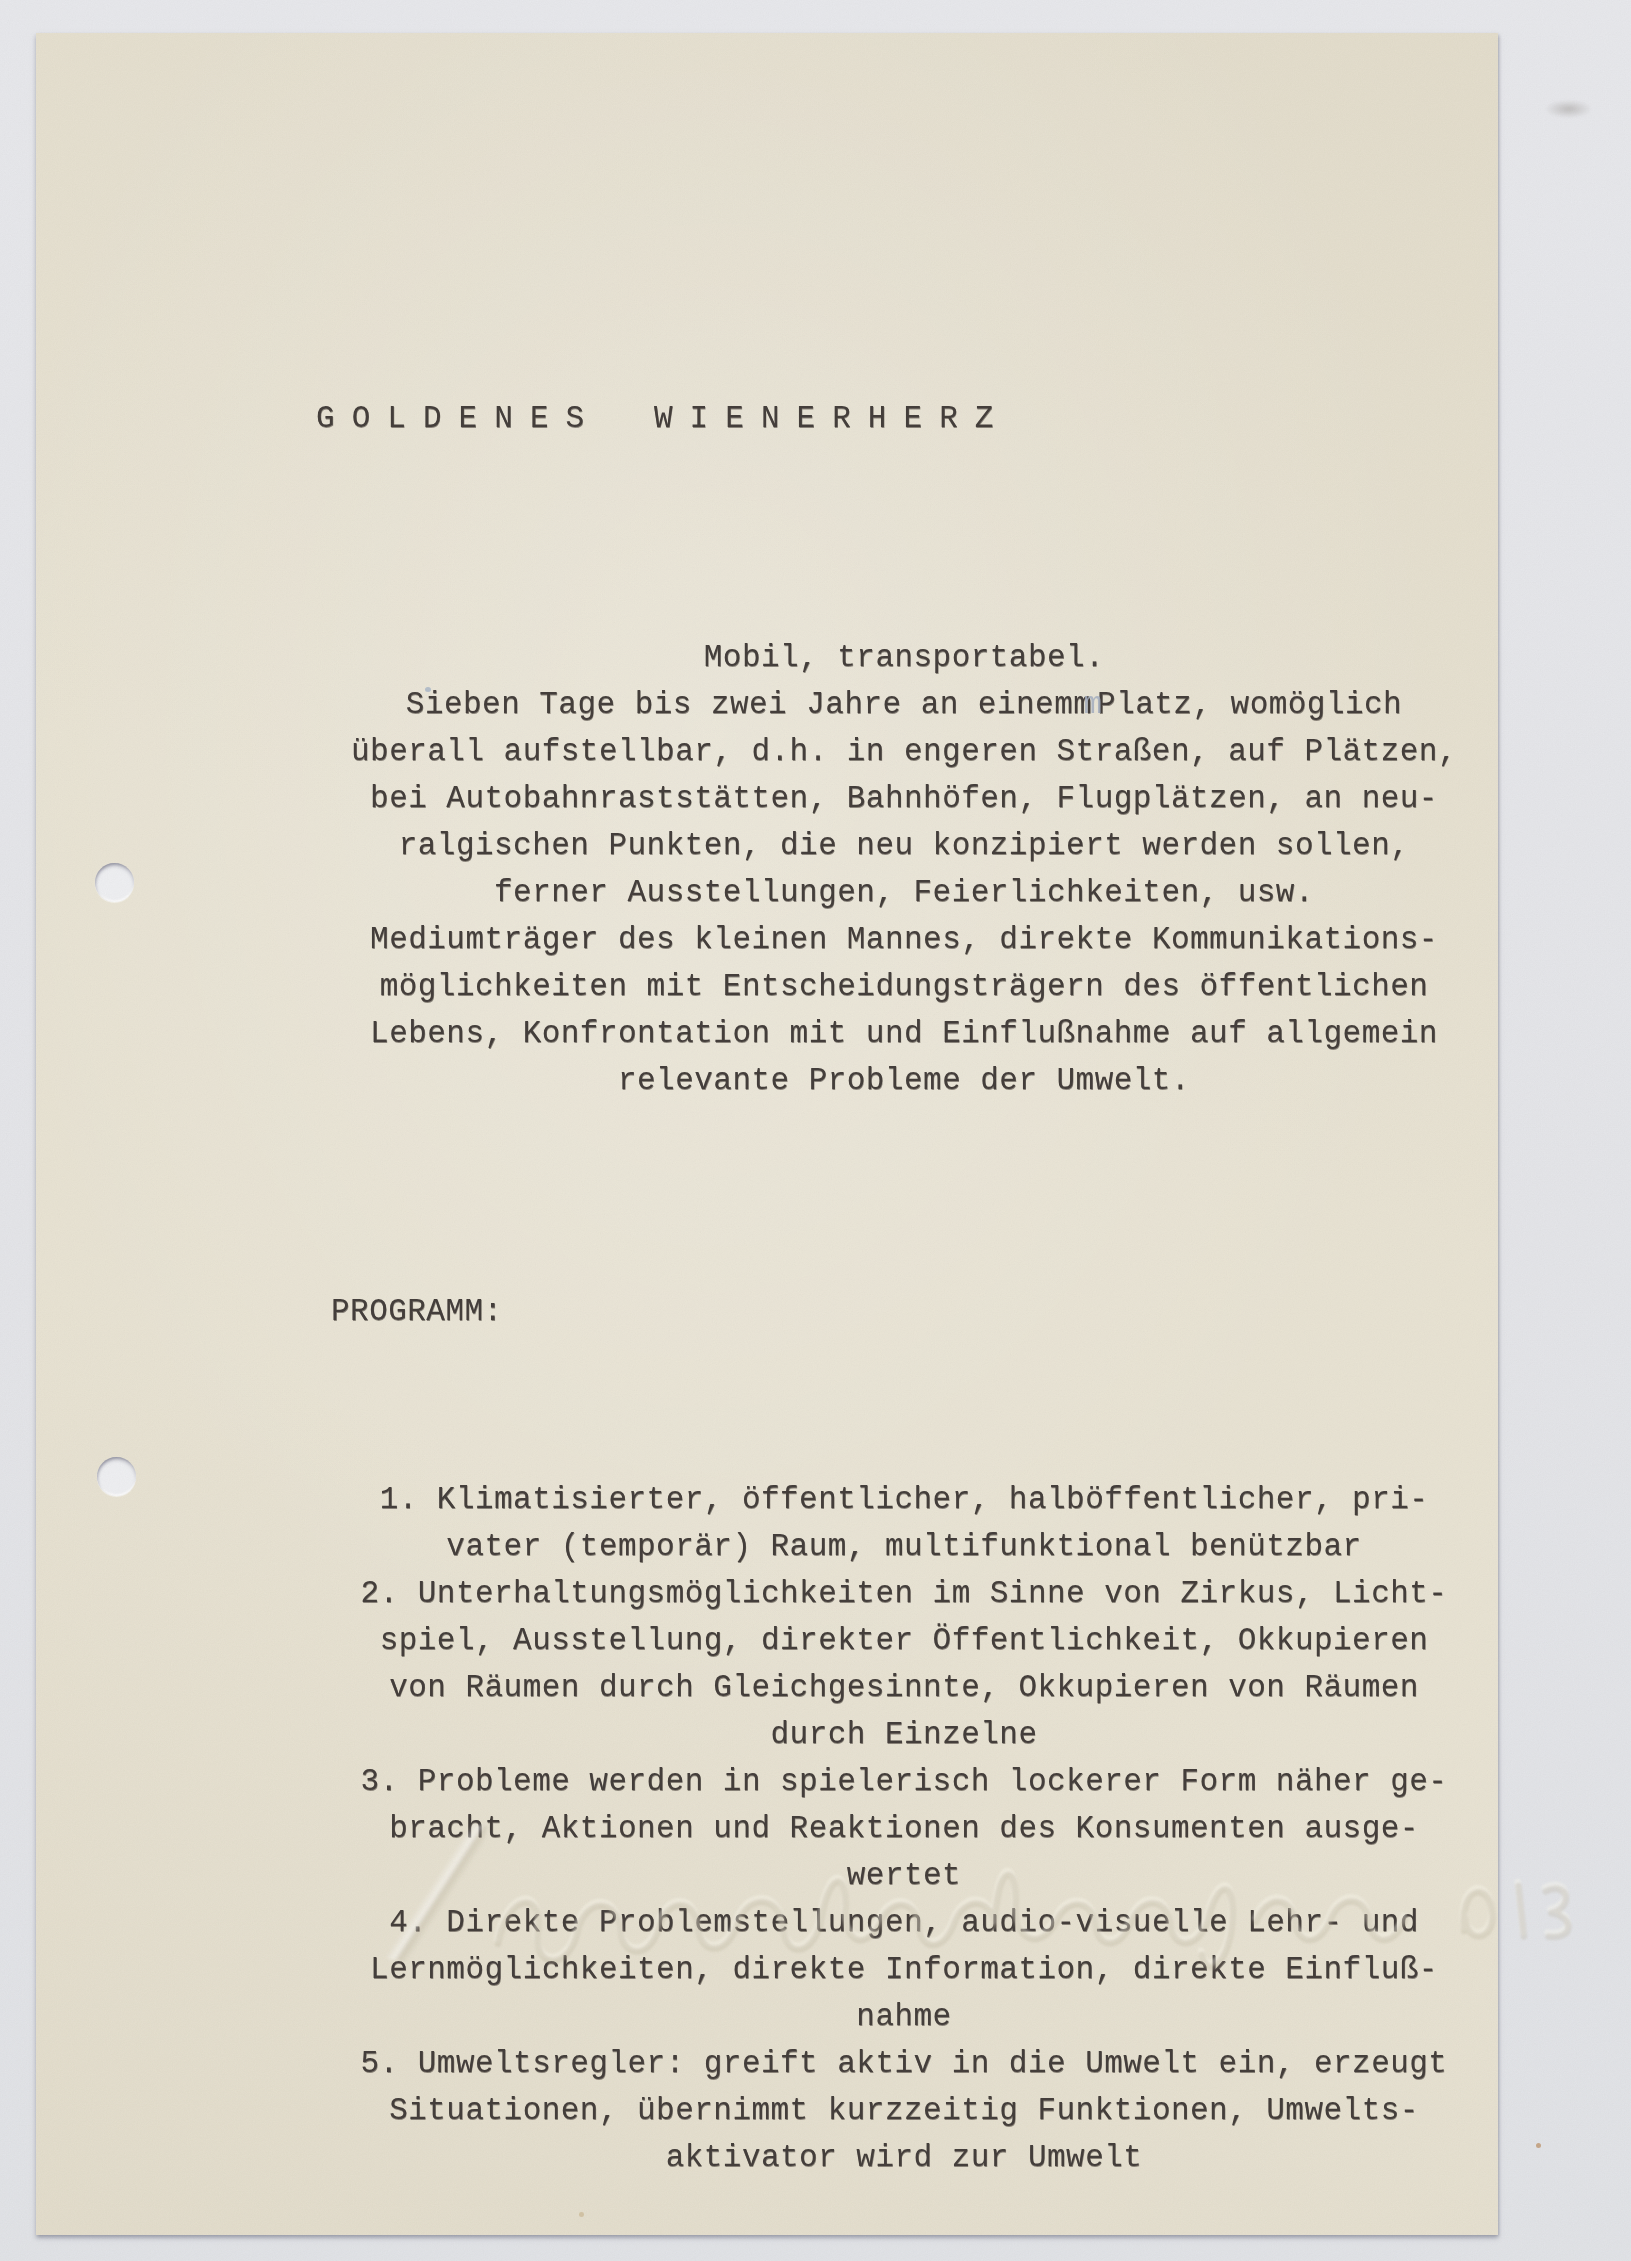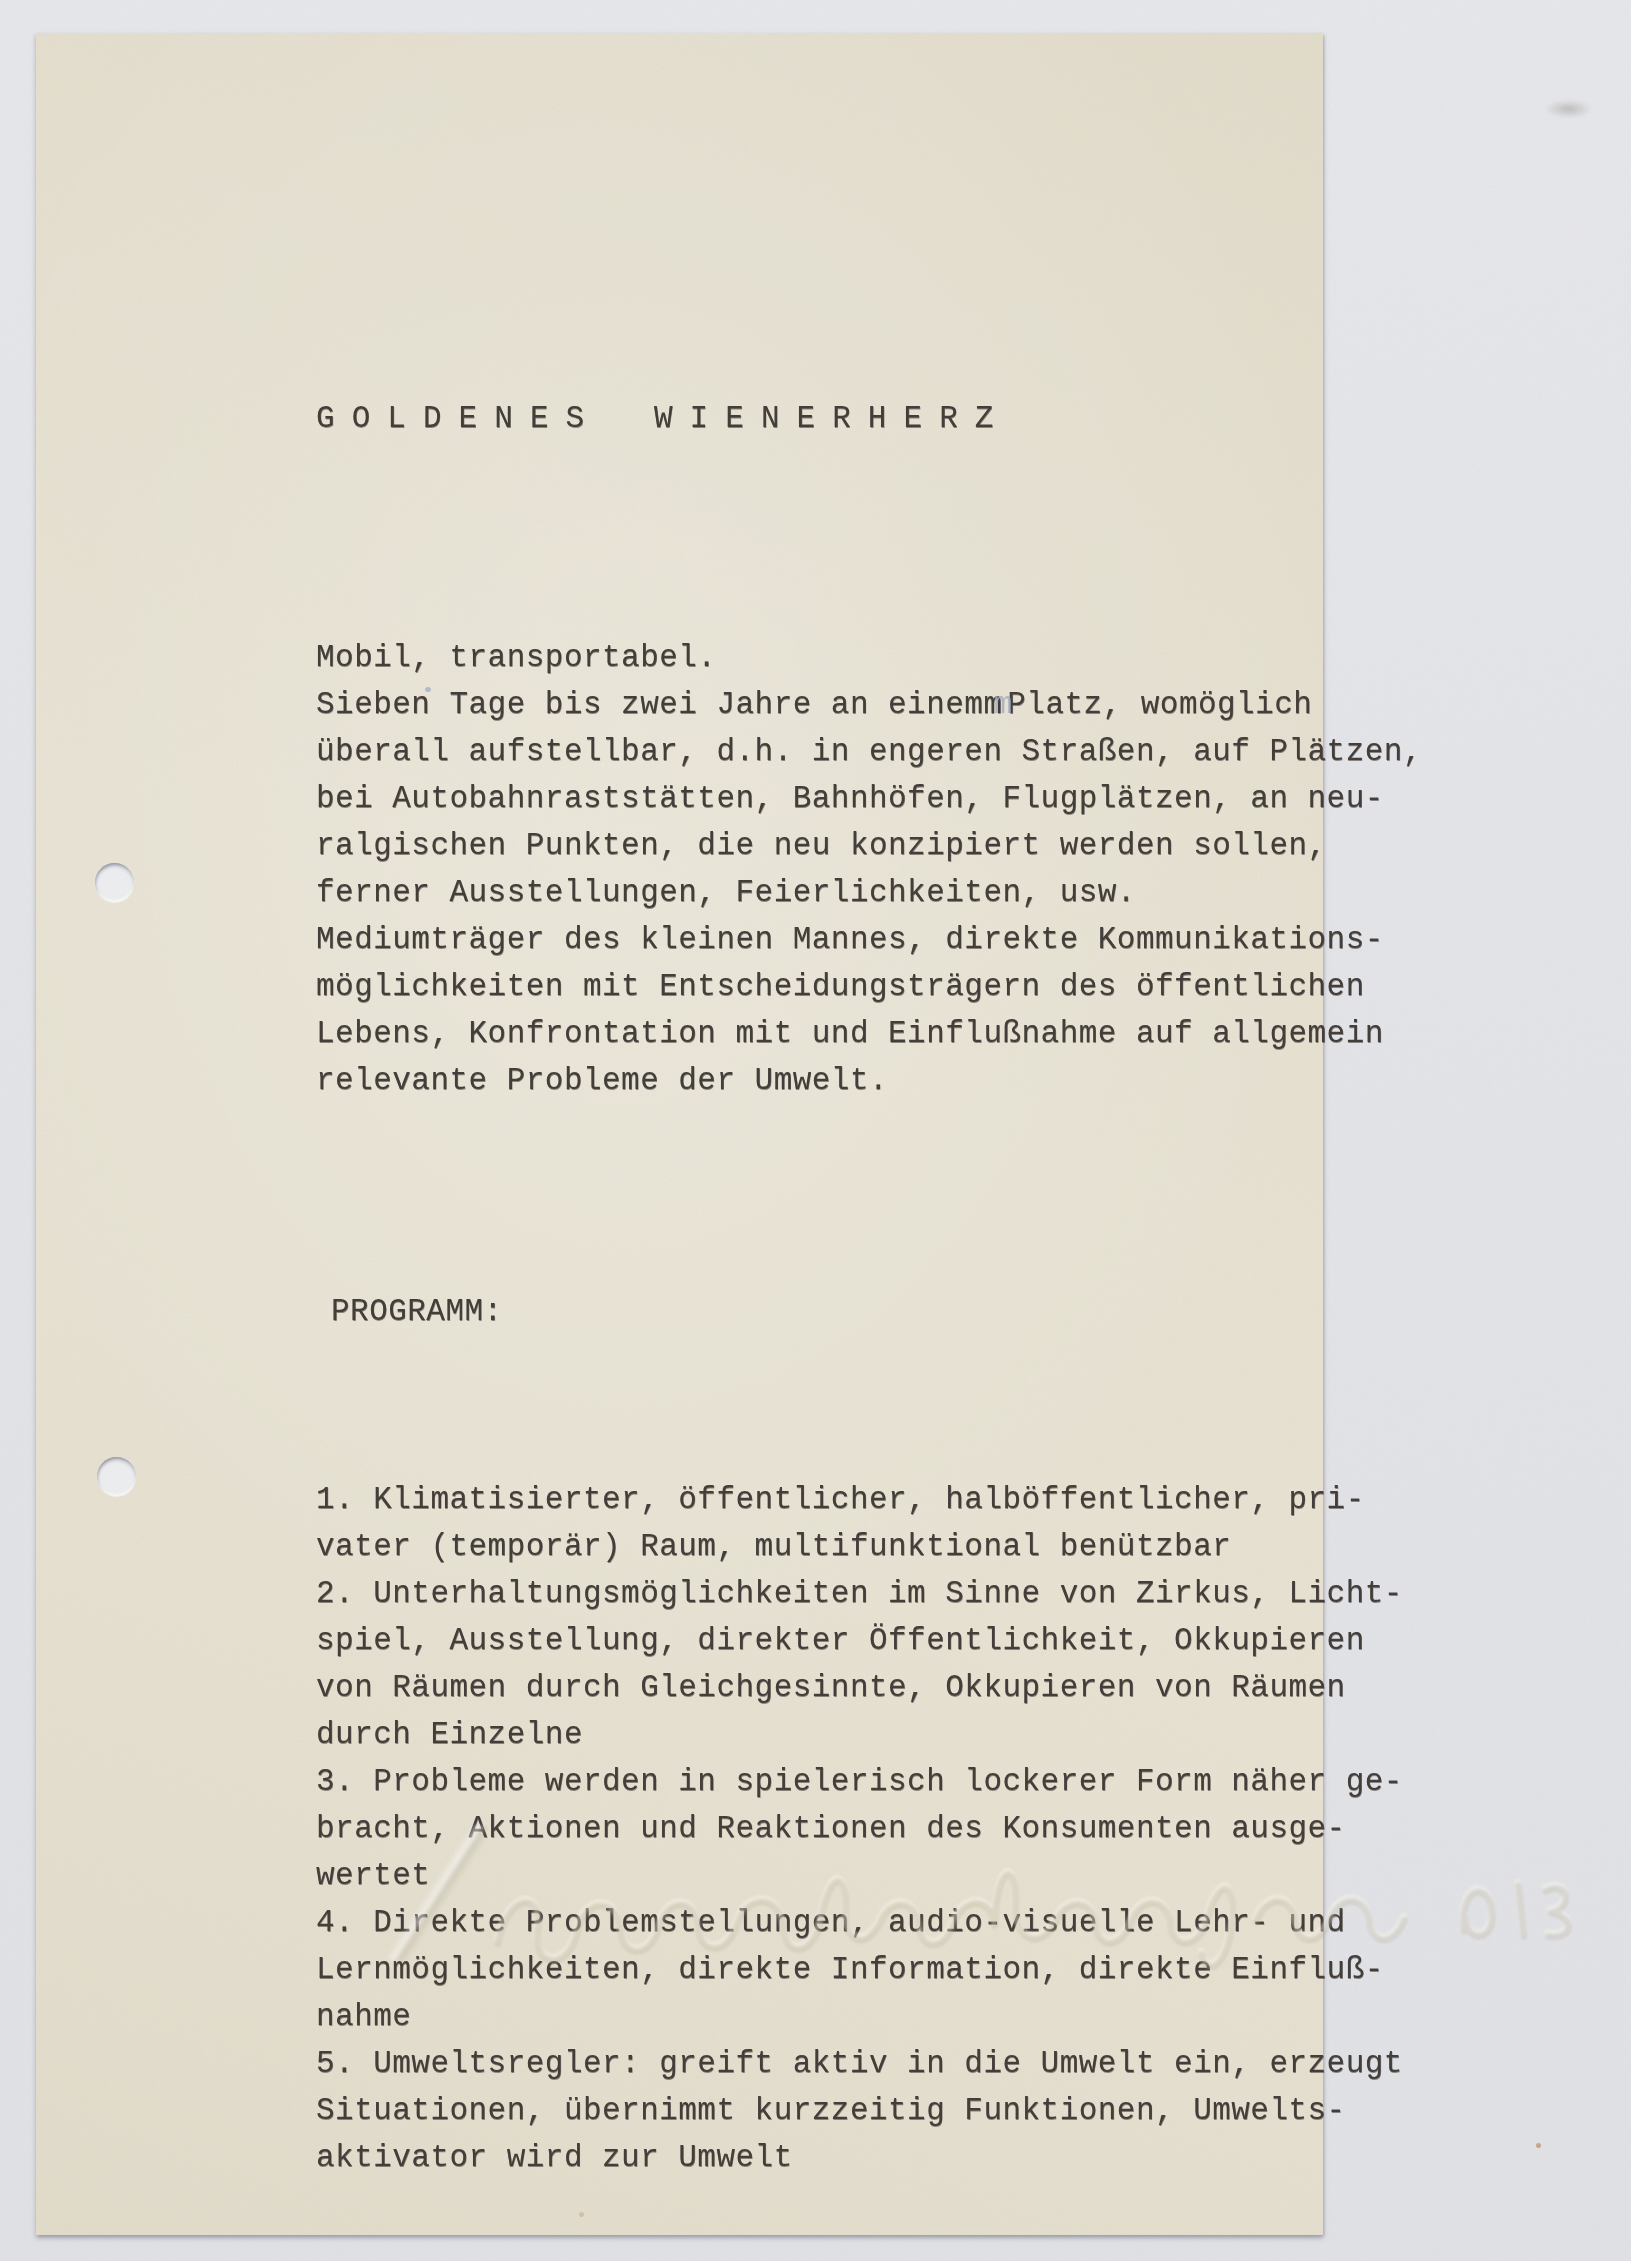--- a/index.html
+++ b/index.html
@@ -13,21 +13,21 @@
     width: 1632px;
     height: 2262px;
     overflow: hidden;
     background: linear-gradient(180deg, #eaebef 0%, #e7e8ec 55%, #e4e6ea 100%);
     font-family: "Liberation Mono", "DejaVu Sans Mono", monospace;
   }
   .paper {
     position: absolute;
     left: 36px;
     top: 33px;
-    width: 1287px;
+    width: 1462px;
     height: 2202px;
     background-color: var(--paper-color, #ebe6d6);
     background-image:
       radial-gradient(ellipse 995px 1357px at 46% 32%, rgba(255,255,255,0.22), rgba(255,255,255,0) 75%),
       linear-gradient(200deg, rgba(203,193,168,0.16) 0%, rgba(203,193,168,0) 45%),
       linear-gradient(20deg, rgba(196,186,160,0.14) 0%, rgba(196,186,160,0) 35%);
     box-shadow:
       0 2.7px 4.5px rgba(120,123,140,0.55),
       1.8px 1.8px 2.7px rgba(130,133,150,0.35);
   }
@@ -44,21 +44,21 @@
     letter-spacing: 0.015em;
   }
   .doc-title {
     margin: 0 0 51px 0;
     font-size: 31px;
     font-weight: normal;
     letter-spacing: 0.55em;
     word-spacing: 0.55em;
     line-height: 47px;
   }
-  .para { margin: 0; }
+  .para { margin: 0; text-align: center; }
   .line { height: 47px; }
   .heading { margin-top: 43px; margin-left: 15px; }
   .ghost {
     color: var(--ghost-ink-color, #a8b2c4);
     text-shadow: none;
     margin-left: -0.28em;
     margin-right: -0.18em;
     opacity: 0.85;
   }
   .hole {

